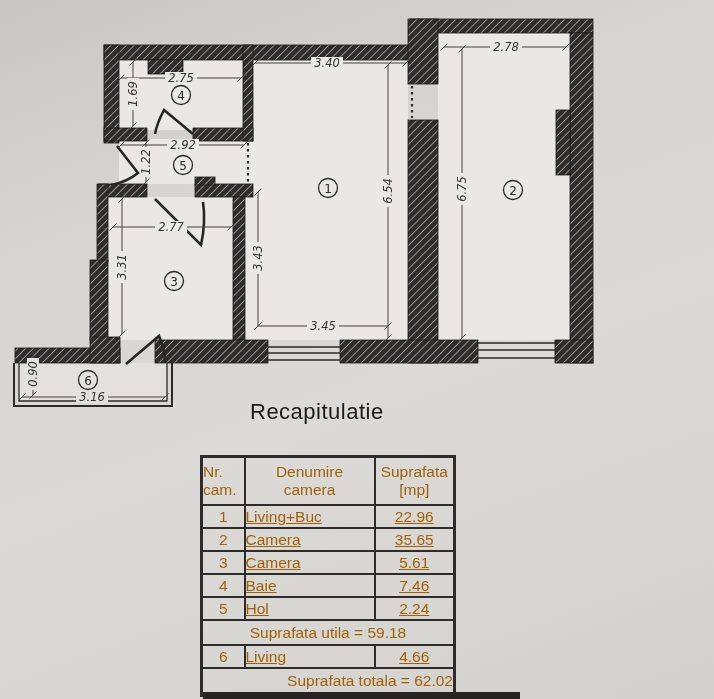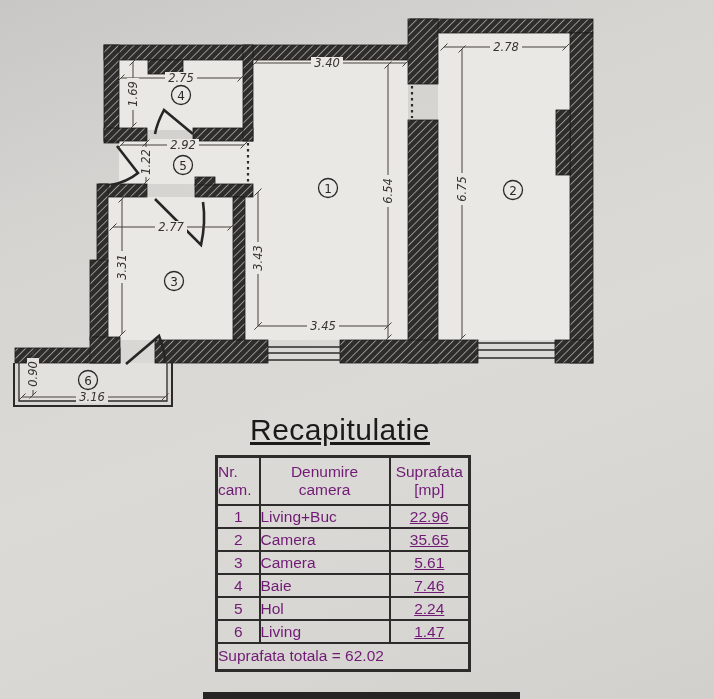--- a/index.html
+++ b/index.html
@@ -5,42 +5,42 @@
   html,body{margin:0;padding:0;}
   body{
     width:714px;height:699px;position:relative;overflow:hidden;
     background:linear-gradient(160deg,#c8c7c5 0%,#d5d4d1 25%,#dbdad6 55%,#d8d6d2 80%,#d2d0cc 100%);
     font-family:"Liberation Sans",sans-serif;color:#1d1c1a;
   }
   #plan-svg{position:absolute;left:0;top:0;}
   .dim-text{font-family:"DejaVu Sans",sans-serif;font-style:italic;font-size:11.5px;fill:#37342f;}
   .room-num{font-family:"DejaVu Sans",sans-serif;font-size:12px;fill:#2b2927;}
   #recap-title{
-    position:absolute;left:250px;top:413px;font-size:30px;letter-spacing:.5px;color:#1b1a18;text-decoration:underline;
+    position:absolute;left:250px;top:399px;font-size:22px;letter-spacing:.5px;color:#1b1a18;
   }
   #recap-table{
-    position:absolute;left:215px;top:455px;width:253px;
-    border-collapse:collapse;table-layout:fixed;color:#701a75;padding-left:8px;
+    position:absolute;left:200px;top:455px;width:253px;
+    border-collapse:collapse;table-layout:fixed;color:#a16207;padding-left:8px;
   }
   #recap-table td,#recap-table th{
     border:2px solid #2d2c2a;font-weight:normal;padding:0;
     font-size:15.5px;line-height:1.15;overflow:hidden;white-space:nowrap;
   }
   #recap-table{border:3px solid #2d2c2a;}
   col.c1{width:43px;} col.c2{width:130px;} col.c3{width:80px;}
   tr.head th{height:46px;font-size:15.5px;}
   tr.head th.h1{text-align:left;padding-left:4px;}
   tr.row{height:23px;}
   tr.row td.nr{text-align:center;}
-  tr.row td.nm{text-align:left;padding-left:14px;}
+  tr.row td.nm{text-align:left;padding-left:14px;text-decoration:underline;}
   tr.row td.ar{text-align:center;text-decoration:underline;}
   tr.total{height:25px;}
   tr.total td{text-align:center;font-size:16px;}
   tr.grand{height:27px;}
-  tr.grand td{text-align:left;font-size:17px;}
+  tr.grand td{text-align:right;font-size:17px;}
   #next-table-edge{
     position:absolute;left:203px;top:692px;width:317px;height:7px;background:#262523;
   }
 </style>
 </head>
 <body>
 
 <svg id="plan-svg" width="714" height="448" viewBox="0 0 714 448" xmlns="http://www.w3.org/2000/svg">
   <defs>
     <pattern id="hatch" width="5.5" height="5.5" patternUnits="userSpaceOnUse" patternTransform="rotate(45)">
@@ -311,24 +311,27 @@
   <tr class="row">
     <td class="nr">4</td>
     <td class="nm">Baie</td>
     <td class="ar">7.46</td>
   </tr>
   <tr class="row">
     <td class="nr">5</td>
     <td class="nm">Hol</td>
     <td class="ar">2.24</td>
   </tr>
+  <tr class="total">
+    <td colspan="3">Suprafata utila = 59.18</td>
+  </tr>
   <tr class="row">
     <td class="nr">6</td>
     <td class="nm">Living</td>
-    <td class="ar">1.47</td>
+    <td class="ar">4.66</td>
   </tr>
   <tr class="grand">
     <td colspan="3">Suprafata totala = 62.02</td>
   </tr>
 </tbody>
   </table>
 
 <div id="next-table-edge"></div>
 
 </body></html>

